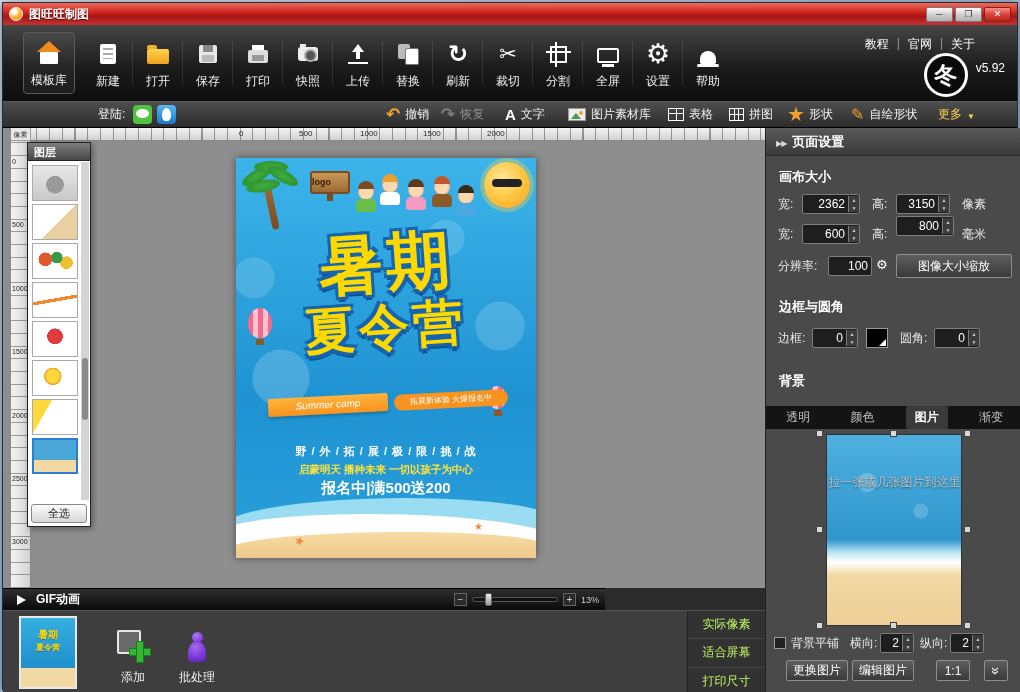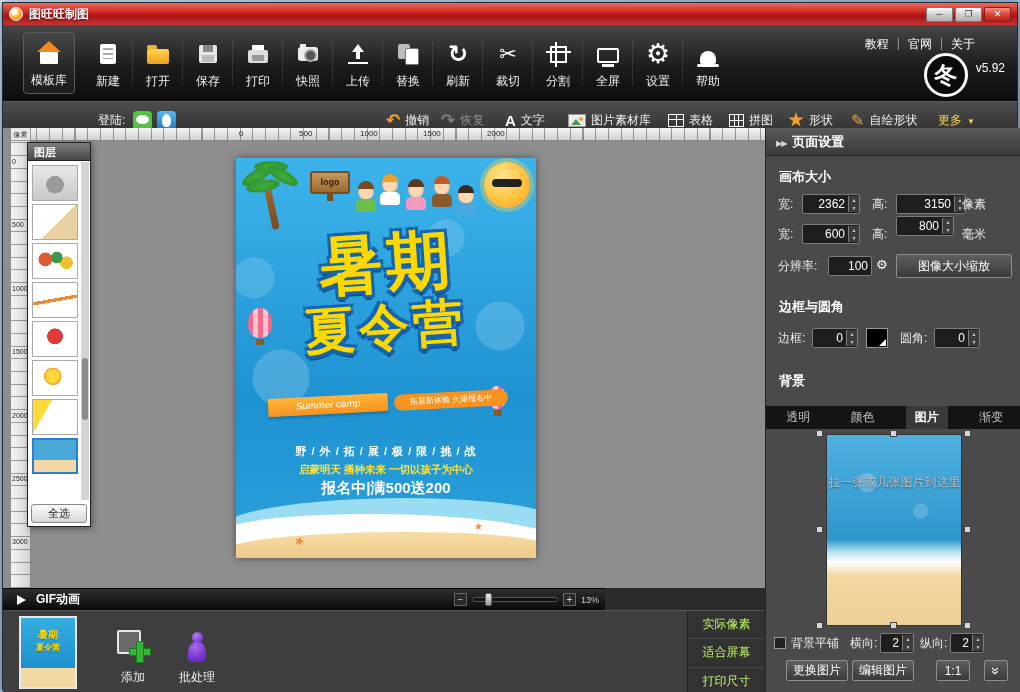--- a/index.html
+++ b/index.html
@@ -54,21 +54,21 @@
 .i-bell{width:16px;height:13px;background:#fff;border-radius:9px 9px 2px 2px;position:relative;margin-top:6px}
 .i-bell::after{content:"";position:absolute;left:-3px;bottom:-3px;width:22px;height:3px;border-radius:2px;background:#fff}
 .toplinks{position:absolute;right:42px;top:11px;display:flex;gap:8px;color:#fff}
 .toplinks .sep{color:#999}
 .brand{position:absolute;right:12px;top:28px;display:flex;align-items:flex-start;gap:8px}
 .brandlogo{width:44px;height:44px;border-radius:50%;background:#0a0a0a;border:3px solid #fff;color:#fff;font-size:23px;font-weight:bold;display:flex;align-items:center;justify-content:center}
 .brandname{font-size:27px;font-weight:bold;color:#fff;line-height:30px;letter-spacing:2px}
 .brandsub{font-size:7px;letter-spacing:4px;color:#ddd}
 .brandver{font-size:12px;color:#fff;margin-top:8px}
 
-.secondbar{position:absolute;left:0;top:98px;right:0;height:38px;background:linear-gradient(#4e4e4e,#2c2c2c);border-top:1px solid #5a5a5a;border-bottom:1px solid #000}
+.secondbar{position:absolute;left:0;top:98px;right:0;height:27px;background:linear-gradient(#4e4e4e,#2c2c2c);border-top:1px solid #5a5a5a;border-bottom:1px solid #000}
 .sb-item{position:absolute;top:0;height:100%;display:flex;align-items:center;gap:5px;color:#f0f0f0;white-space:nowrap}
 .ic-wechat{width:19px;height:19px;border-radius:4px;background:var(--wechat_green,#52c341);position:relative}
 .ic-wechat::after{content:"";position:absolute;left:3px;top:4px;width:13px;height:9px;background:#fff;border-radius:50%}
 .ic-qq{width:19px;height:19px;border-radius:4px;background:linear-gradient(#5ab8f0,#1a78c8);position:relative}
 .ic-qq::after{content:"";position:absolute;left:5px;top:3px;width:9px;height:13px;background:#fff;border-radius:50% 50% 40% 40%}
 .g-undo::before{content:"↶";color:#f0a030;font-size:17px;font-weight:bold}
 .g-redo::before{content:"↷";color:#7d7d7d;font-size:17px;font-weight:bold}
 .dim{color:#8d8d8d}
 .g-A::before{content:"A";font-weight:bold;font-size:15px;color:#fff}
 .i-piclib{width:18px;height:13px;background:#eee;border:1px solid #999;position:relative}
@@ -101,21 +101,21 @@
 .phone{top:344px;color:#fff;font-size:11px}
 .g-phone::before{content:"☎ "}
 .wave-b{position:absolute;left:-20px;bottom:24px;width:340px;height:36px;background:#9adcf2;border-radius:100% 80% 0 0/60px 40px 0 0}
 .wave-w{position:absolute;left:-30px;bottom:12px;width:360px;height:32px;background:#fff;border-radius:80% 100% 0 0/44px 56px 0 0}
 .sand{position:absolute;left:-10px;bottom:0;width:320px;height:26px;background:linear-gradient(#f7dca4,#eec98a);border-radius:90% 70% 0 0/30px 22px 0 0}
 .star{position:absolute;color:#f08a3a;font-size:12px}
 .star::before{content:"★"}
 .palm{position:absolute;left:2px;top:0;width:70px;height:80px}
 .trunk{position:absolute;left:30px;top:26px;width:7px;height:46px;background:linear-gradient(#9a6a34,#7a4a20);border-radius:4px;transform:rotate(-12deg)}
 .frond{position:absolute;width:34px;height:12px;background:radial-gradient(ellipse,#3fae3f,#2a8a2a);border-radius:50%}
-.sign{position:absolute;left:74px;top:13px;width:40px;height:23px;background:linear-gradient(#c89858,#9a6a34);border:2px solid #7a4a20;border-radius:3px;color:#3a2206;font-size:9px;font-weight:bold;text-align:center;line-height:19px;z-index:2}
+.sign{position:absolute;left:74px;top:13px;width:40px;height:23px;background:linear-gradient(#c89858,#9a6a34);border:2px solid #7a4a20;border-radius:3px;color:#3a2206;font-size:9px;font-weight:bold;text-align:left;line-height:19px;z-index:2}
 .sign::after{content:"";position:absolute;left:15px;bottom:-9px;width:6px;height:9px;background:#7a4a20}
 .kid{position:absolute;width:16px;height:16px;border-radius:50%;background:#fcd7b0;border:1px solid rgba(0,0,0,.15)}
 .kid::before{content:"";position:absolute;left:-1px;top:-4px;width:16px;height:8px;border-radius:8px 8px 0 0;background:var(--hair,#7a4a22)}
 .kid::after{content:"";position:absolute;left:-3px;top:14px;width:20px;height:13px;border-radius:5px 5px 3px 3px;background:var(--shirt,#6abf4a)}
 .sun{position:absolute;right:6px;top:4px;width:46px;height:46px;border-radius:50%;background:radial-gradient(circle at 40% 35%,#ffe896,#ffc23a 55%,#ff9d2e);box-shadow:0 0 0 4px rgba(255,215,70,.35)}
 .sun::after{content:"";position:absolute;left:8px;top:17px;width:30px;height:8px;background:#222;border-radius:4px}
 .balloon{position:absolute;border-radius:50% 50% 46% 46%;background:repeating-linear-gradient(90deg,#f06a8a 0 5px,#ffc0d0 5px 10px)}
 .balloon::after{content:"";position:absolute;left:35%;bottom:-7px;width:8px;height:6px;background:#8a5a2a}
 
 .layers{position:absolute;left:24px;top:14px;width:64px;height:385px;background:#fff;border:1px solid #222;box-shadow:2px 2px 6px rgba(0,0,0,.35);z-index:5}
@@ -457,21 +457,21 @@
     <div class="rheading" style="top:40px">画布大小</div>
     <span class="rlabel" style="left:12px;top:66px">宽:</span>
     <div class="rinput" style="left:36px;top:66px;width:58px">
           <span class="val">2362</span>
           <span class="spin">
             <i class="up"></i>
             <i class="dn"></i>
           </span>
         </div>
     <span class="rlabel" style="left:106px;top:66px">高:</span>
-    <div class="rinput" style="left:130px;top:66px;width:70px">
+    <div class="rinput" style="left:130px;top:66px;width:54px">
           <span class="val">3150</span>
           <span class="spin">
             <i class="up"></i>
             <i class="dn"></i>
           </span>
         </div>
     <span class="rlabel" style="left:196px;top:66px">像素</span>
 
     <span class="rlabel" style="left:12px;top:96px">宽:</span>
     <div class="rinput" style="left:36px;top:96px;width:58px">

